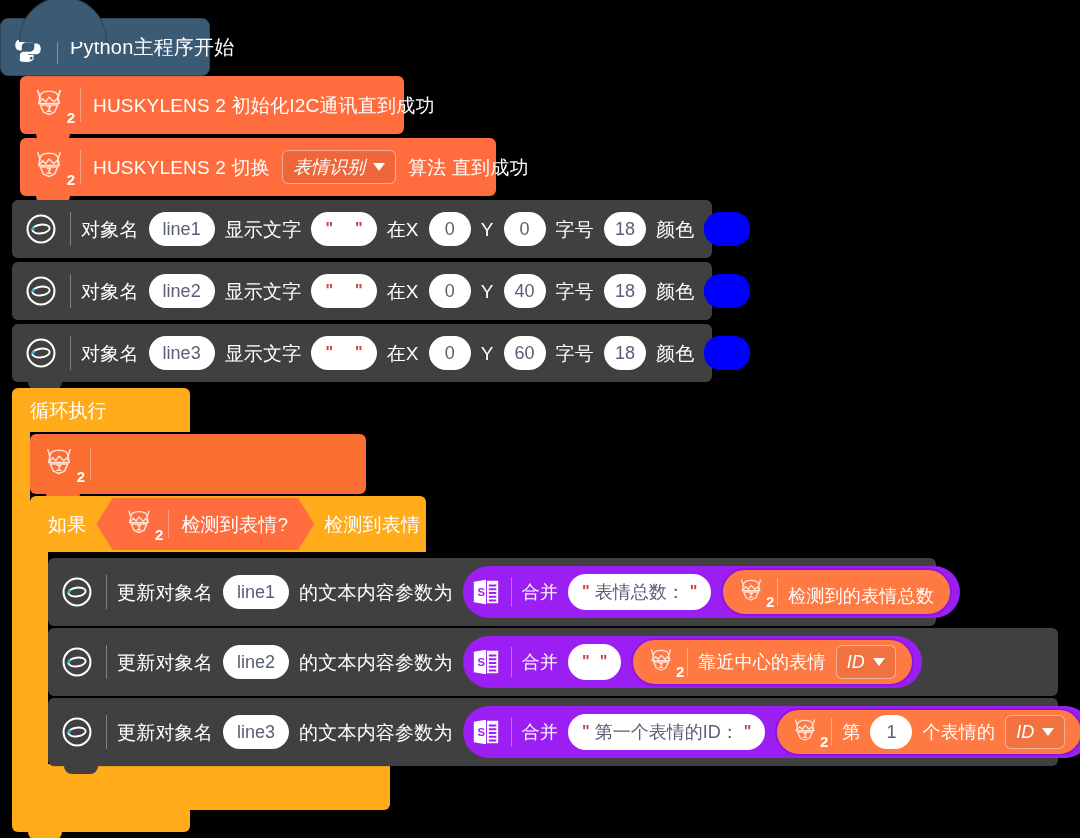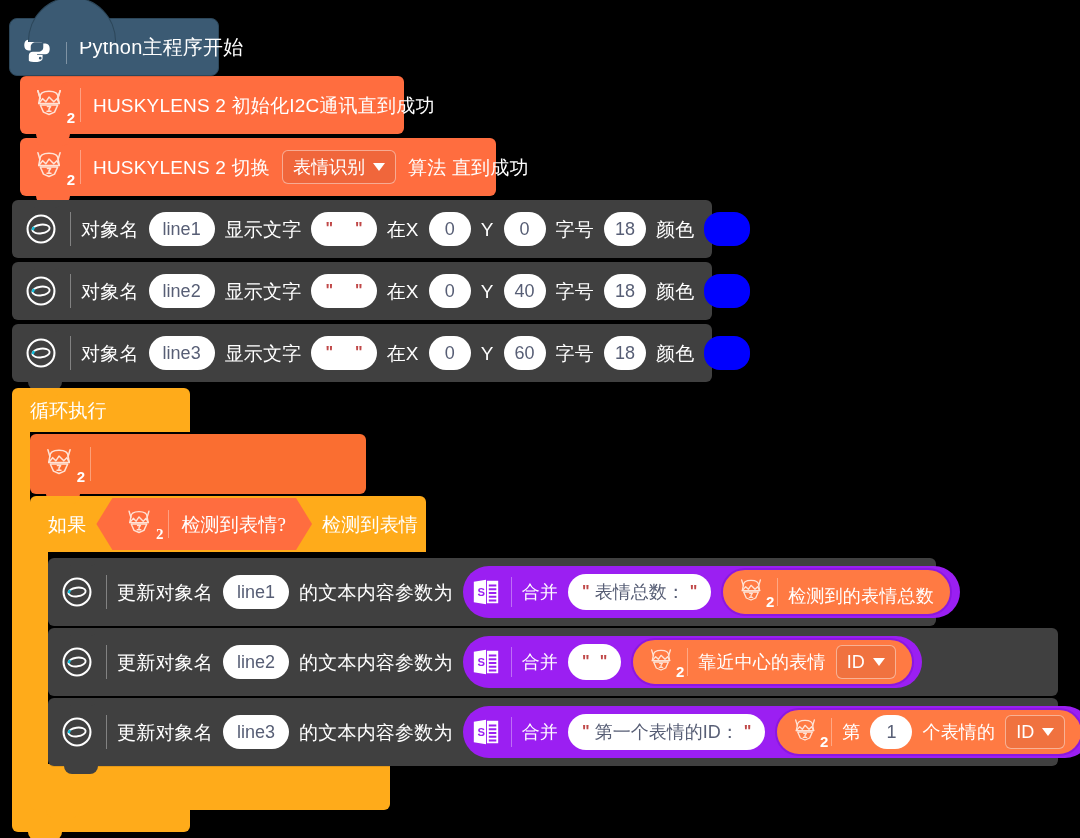--- a/index.html
+++ b/index.html
@@ -52,20 +52,21 @@
   
   .ddl {
     height: 34px;
     border-radius: 6px;
     padding: 0 10px;
     display: flex; align-items: center; gap: 8px;
     font-size: 18px;
     color: #ffffff;
     white-space: nowrap;
     flex: 0 0 auto;
+    font-style: italic;
   }
   .ddl.onorange {
     background: rgba(0,0,0,0.06);
     border: 1px solid rgba(255,255,255,0.45);
     color: #ffffff;
   }
   .caret {
     width: 0; height: 0;
     border-left: 6px solid transparent;
     border-right: 6px solid transparent;
@@ -87,21 +88,21 @@
   .huskybadge .num2 {
     position: absolute; right: -7px; bottom: -2px;
     font-size: 15px; font-weight: bold; color:#ffffff;
   }
 
   
   .blk { position: absolute; }
 
   
   .hat {
-    left: 9px; top: 18px;
+    left: 0; top: 18px;
     width: 210px; height: 58px;
     background: #3b5a73;
     border: 1px solid #2c4659;
     border-radius: 8px;
     display: flex; align-items: center;
     padding-left: 10px; gap: 12px;
     z-index: 30;
   }
   .hat::before {
     content:"";
@@ -331,21 +332,21 @@
           <path d="M11 22 L16 16 L20 20 L24 14 L30 20 L34 16 L37 22"></path>
           <path d="M13 24 L35 24 L31 33 L24 36 L17 33 Z"></path>
           <path d="M22 26 L26 26 L24 29 L24 32 M21.5 32 L26.5 32"></path>
         </g>
       </svg>
       <span class="num2">2</span>
     </span>
     <span class="sep"></span>
   </div>
 
-  <div class="chead amber notch-top" style="left:30px; top:496px; width:396px; height:56px; gap:10px; padding-left:18px;font-family:Liberation Serif, serif;">
+  <div class="chead amber notch-top" style="left:30px; top:496px; width:396px; height:56px; gap:10px; padding-left:18px;">
     <span class="lbl">如果</span>
     <span class="hex">
       <span class="icon huskybadge">
         <svg width="34" height="34" viewBox="0 0 48 48">
           <g fill="none" stroke="#ffe3d6" stroke-width="2" stroke-linejoin="round" stroke-linecap="round">
             <path d="M10 6 L12.5 14.5 M38 6 L35.5 14.5"></path>
             <path d="M12.5 14 C12.5 9 16 6.5 24 6.5 C32 6.5 35.5 9 35.5 14 L37 22 L11 22 Z"></path>
             <path d="M11 22 L16 16 L20 20 L24 14 L30 20 L34 16 L37 22"></path>
             <path d="M13 24 L35 24 L31 33 L24 36 L17 33 Z"></path>
             <path d="M22 26 L26 26 L24 29 L24 32 M21.5 32 L26.5 32"></path>

